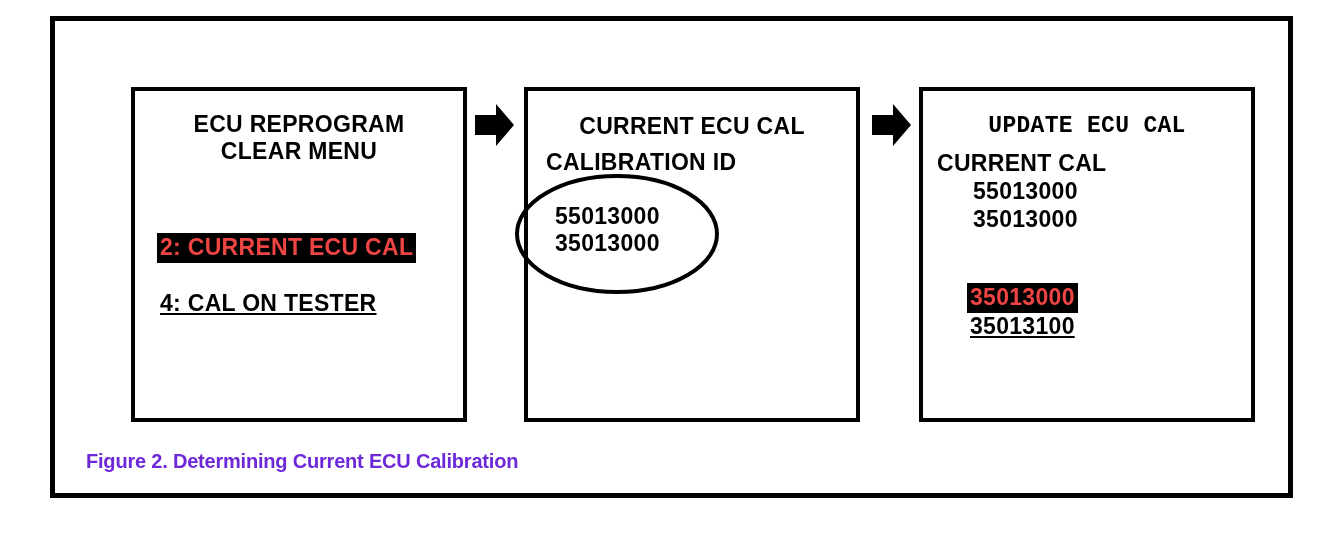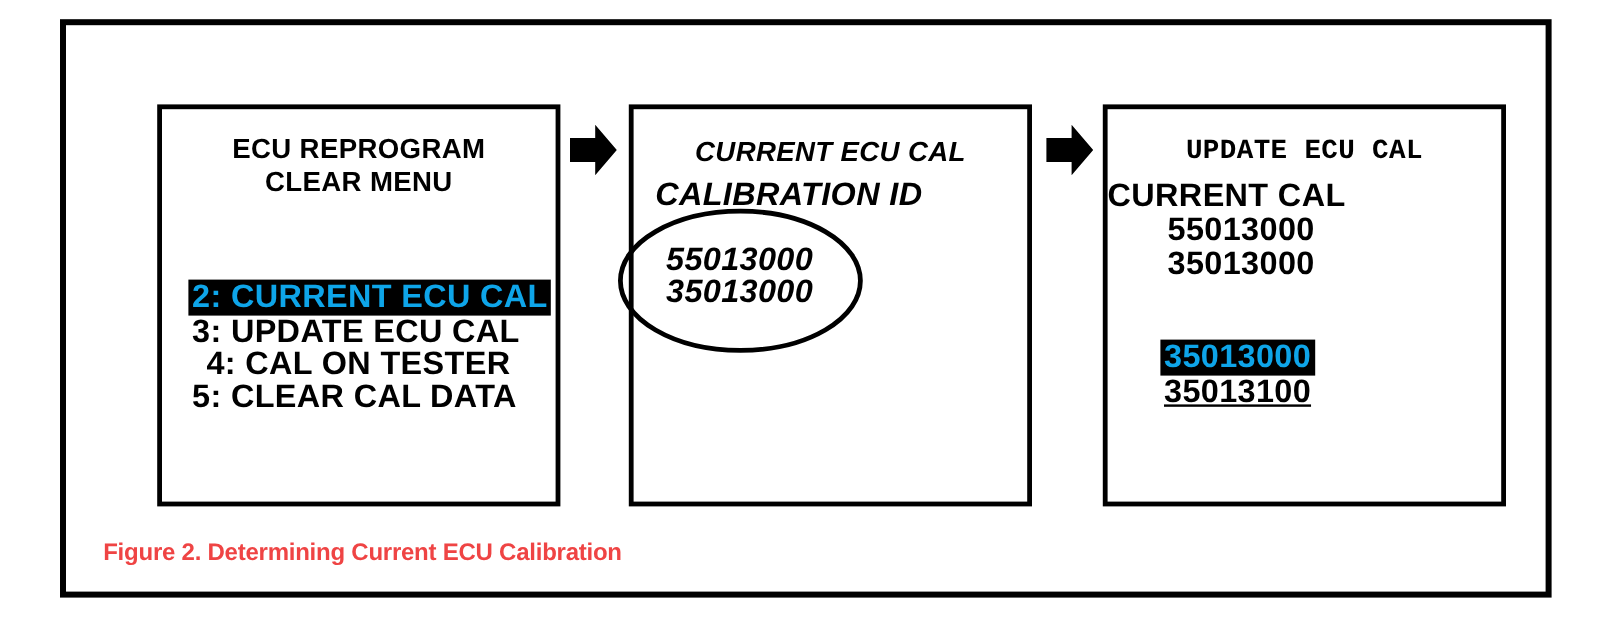--- a/index.html
+++ b/index.html
@@ -51,50 +51,50 @@
     position: absolute;
     top: 87px;
     width: 336px;
     height: 335px;
     border: 4px solid #000000;
     box-sizing: border-box;
     background: #ffffff;
     color: #000000;
   }
   #screen-a { left: 131px; }
-  #screen-b { left: 524px; font-style: italic; }
+  #screen-b { left: 524px; }
   #screen-c { left: 919px; }
 
   .screen-inner {
     position: relative;
     width: 100%;
     height: 100%;
   }
 
   .scr-title {
     position: absolute;
     left: 0;
     width: 100%;
     text-align: center;
     font-size: 23px;
     font-weight: bold;
     line-height: 27px;
     letter-spacing: 0.3px;
   }
   .scr-line {
     position: absolute;
-    font-size: 27px;
+    font-size: 23px;
     font-weight: bold;
     line-height: 27px;
     letter-spacing: 0.3px;
     white-space: pre;
   }
   .scr-line.highlight {
     background: #000000;
-    color: #0ea5e9;
+    color: #ef4444;
     padding: 1px 3px 2px 3px;
   }
 
   
   .block-arrow {
     position: absolute;
     top: 103px;
     width: 42px;
     height: 44px;
   }
@@ -113,21 +113,21 @@
   }
   #ellipse-annotation svg { display: block; }
 
   
   #figure-caption {
     position: absolute;
     left: 86px;
     top: 450px;
     font-size: 20px;
     font-weight: bold;
-    color: #ef4444;
+    color: #6d28d9;
     letter-spacing: -0.2px;
     white-space: pre;
   }
 </style>
 </head>
 <body>
 
 <div id="figure-root">
 
   <div class="panel-letter" id="letter-a">A</div>
@@ -135,23 +135,21 @@
   <div class="panel-letter" id="letter-c">C</div>
 
   <div id="figure-frame"></div>
 
   <div class="screen" id="screen-a">
     <div class="screen-inner">
       <div class="scr-title" style="top:20px;">ECU REPROGRAM</div>
       <div class="scr-title" style="top:47px;">CLEAR MENU</div>
 
       <div class="scr-line highlight" style="left:22px; top:142px;">2: CURRENT ECU CAL</div>
-      <div class="scr-line" style="left:25px; top:172px;">3: UPDATE ECU CAL</div>
-      <div class="scr-line" style="left:37px; top:199px;">4: CAL ON TESTER</div>
-      <div class="scr-line" style="left:25px; top:226px;">5: CLEAR CAL DATA</div>
+      <div class="scr-line" style="left:25px; top:199px;text-decoration:underline;">4: CAL ON TESTER</div>
     </div>
   </div>
 
   <div class="block-arrow" id="arrow-ab">
     <svg width="42" height="44" viewBox="0 0 42 44" xmlns="http://www.w3.org/2000/svg">
       <polygon points="2,12 23,12 23,1 41,22 23,43 23,32 2,32" fill="#000000"></polygon>
     </svg>
   </div>
 
   <div class="screen" id="screen-b">
@@ -172,21 +170,21 @@
   <div class="block-arrow" id="arrow-bc">
     <svg width="42" height="44" viewBox="0 0 42 44" xmlns="http://www.w3.org/2000/svg">
       <polygon points="2,12 23,12 23,1 41,22 23,43 23,32 2,32" fill="#000000"></polygon>
     </svg>
   </div>
 
   <div class="screen" id="screen-c">
     <div class="screen-inner">
       <div class="scr-title" style="top:22px;font-family:Liberation Mono, monospace;">UPDATE ECU CAL</div>
 
-      <div class="scr-line" style="left:0; top:59px;">CURRENT CAL</div>
+      <div class="scr-line" style="left:14px; top:59px;">CURRENT CAL</div>
       <div class="scr-line" style="left:50px; top:87px;">55013000</div>
       <div class="scr-line" style="left:50px; top:115px;">35013000</div>
 
       <div class="scr-line highlight" style="left:44px; top:192px;">35013000</div>
       <div class="scr-line" style="left:47px; top:222px;text-decoration:underline;">35013100</div>
     </div>
   </div>
 
   <div id="figure-caption">Figure 2. Determining Current ECU Calibration</div>
 

